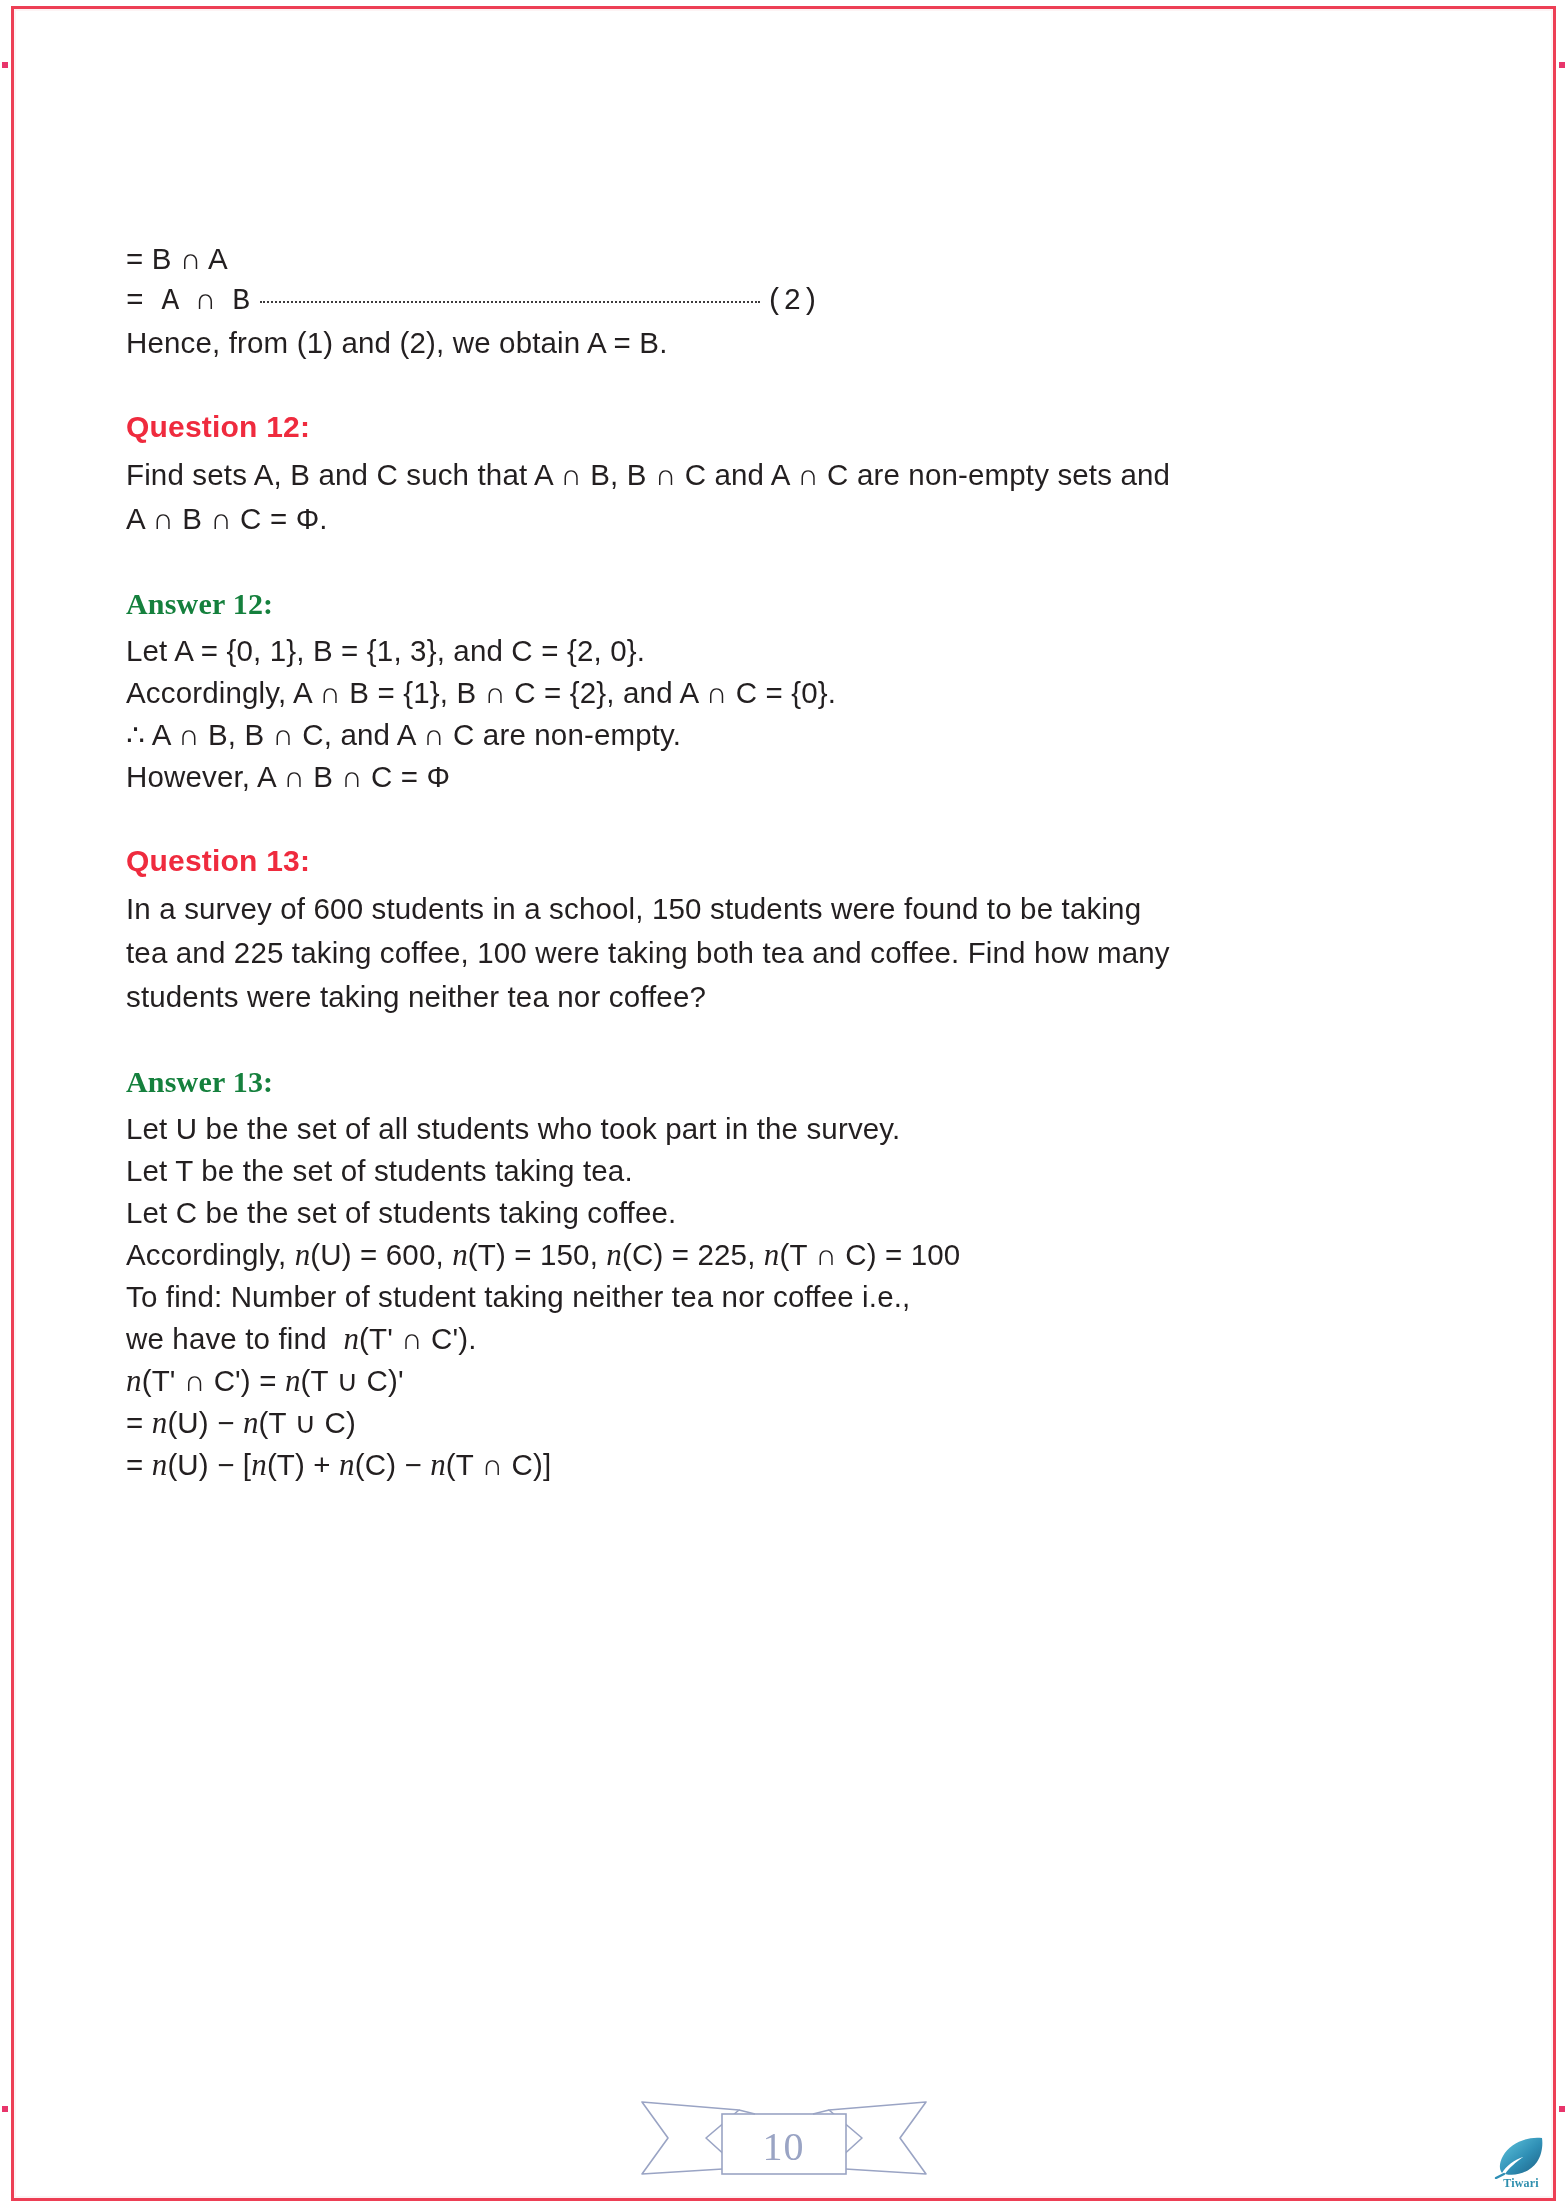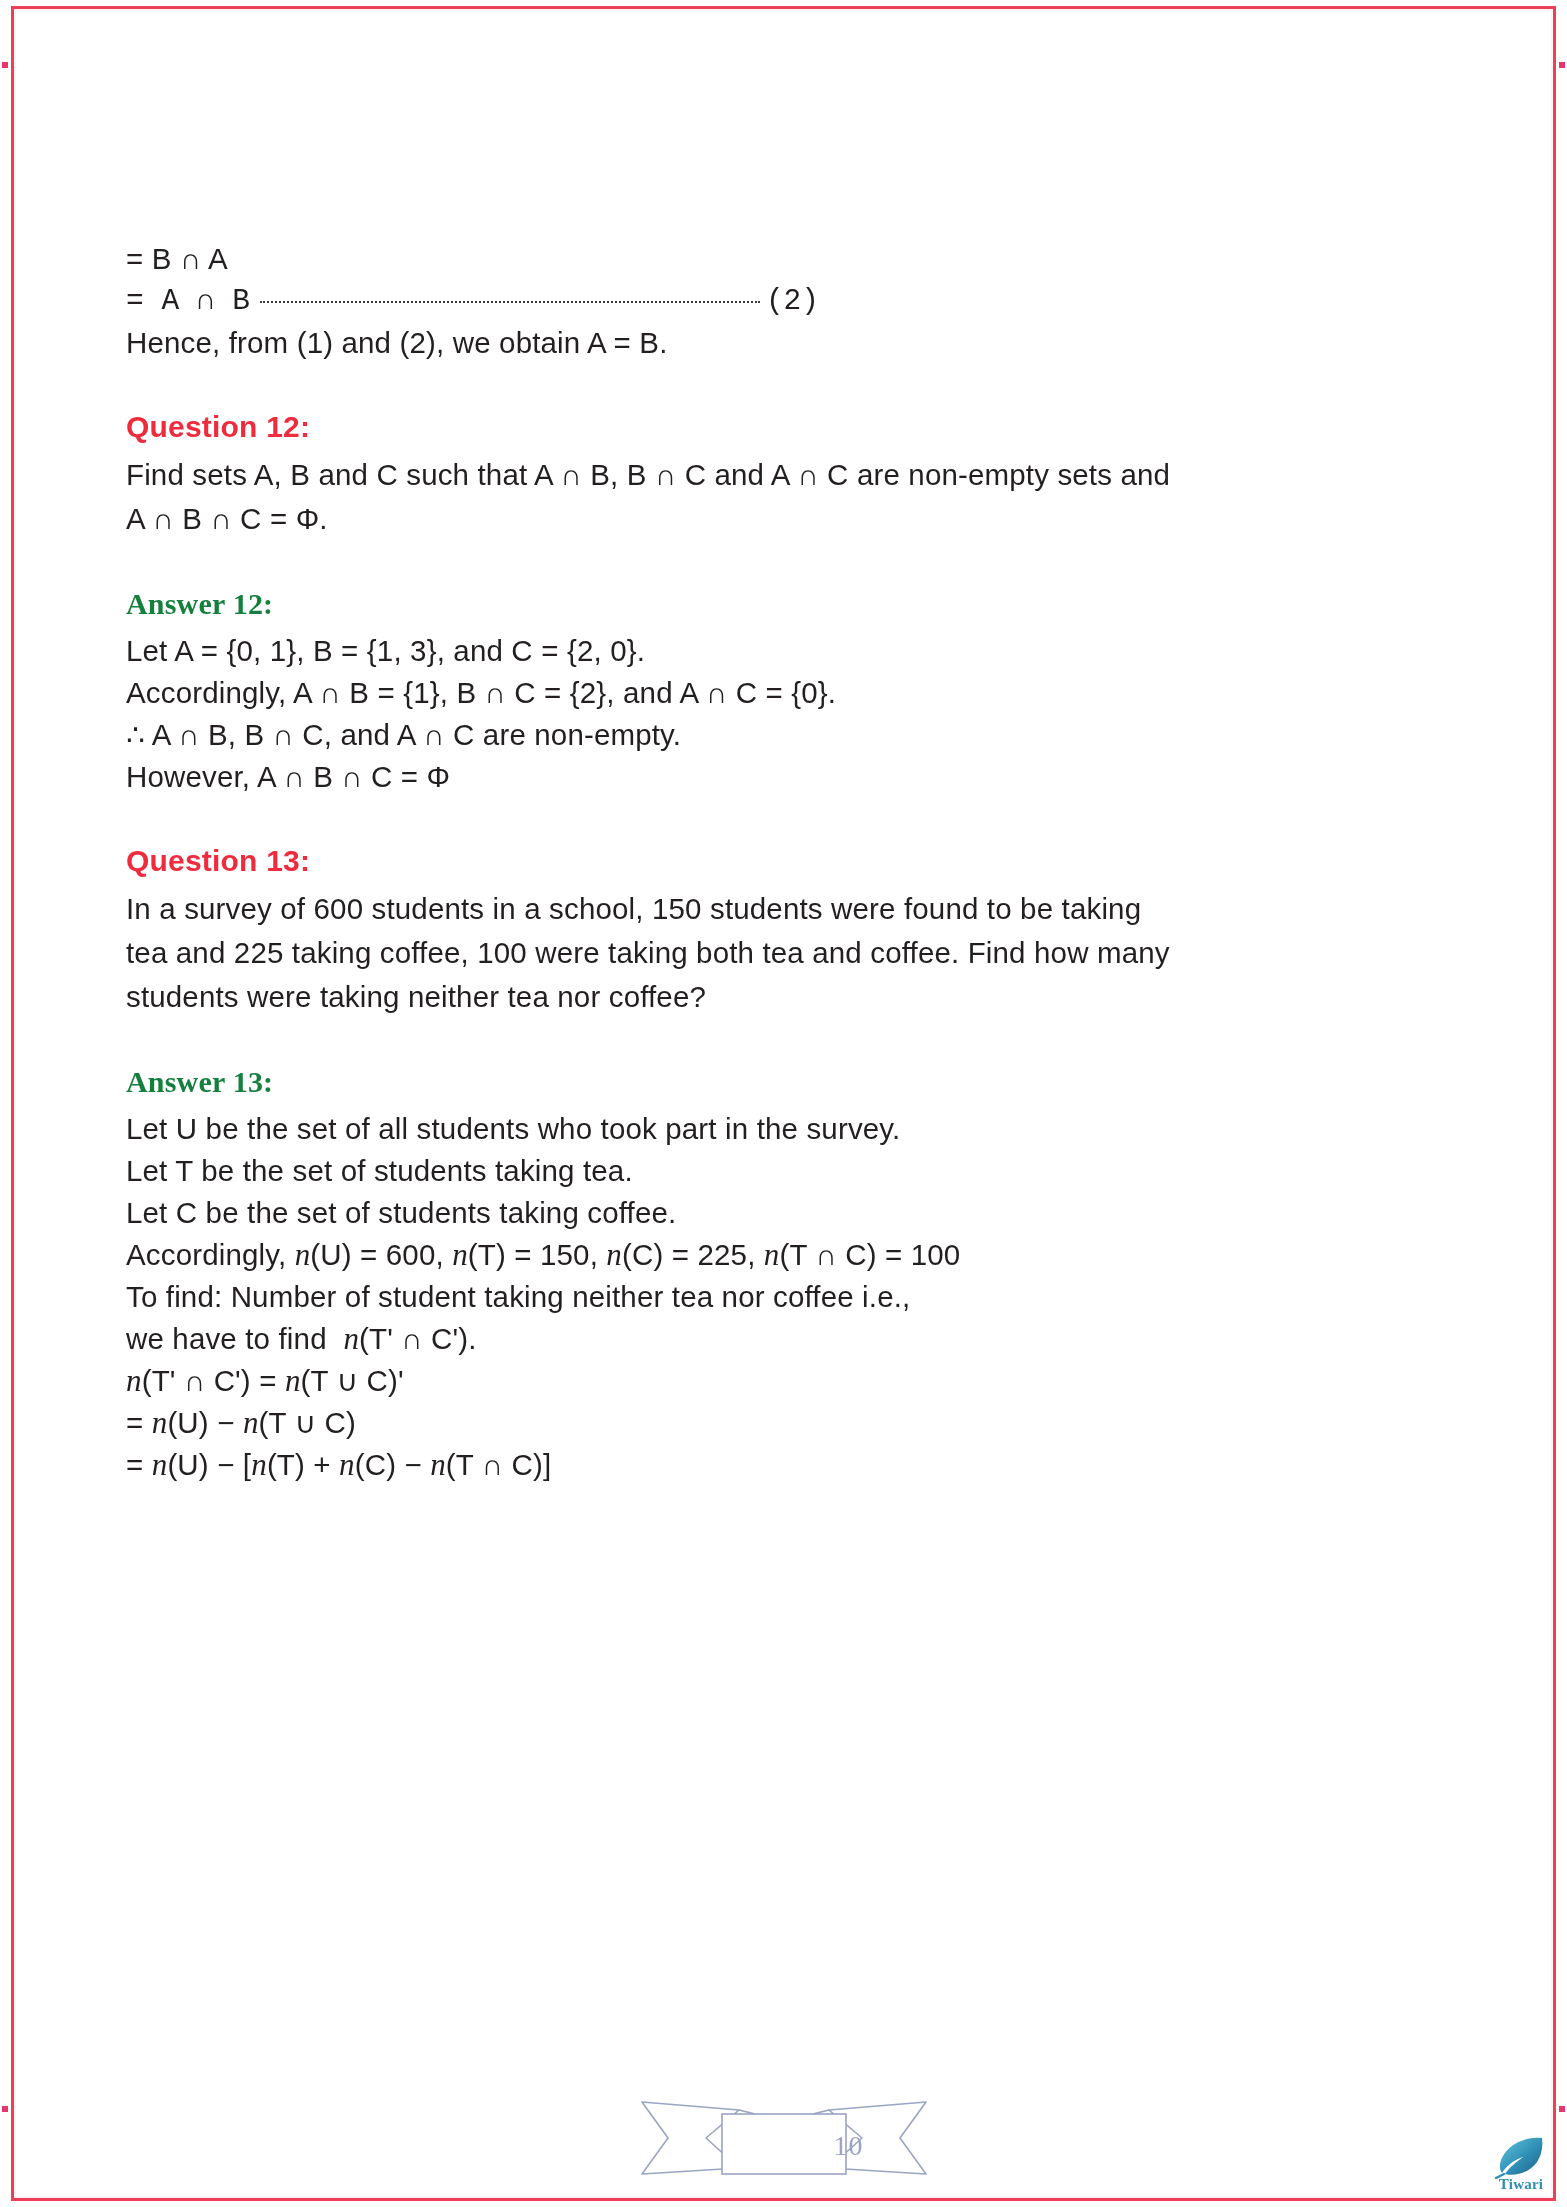--- a/index.html
+++ b/index.html
@@ -128,43 +128,43 @@
   .ribbon {
     position: absolute;
     left: 50%;
     transform: translateX(-50%);
     top: 0;
   }
   .page-number {
     position: absolute;
     left: 50%;
     transform: translateX(-50%);
-    top: 34px;
+    top: 27px;
     width: 160px;
-    text-align: right;
+    text-align: center;
     font-family: "Liberation Serif", "DejaVu Serif", serif;
-    font-size: 28px;
+    font-size: 40px;
     color: #9aa4c4;
     letter-spacing: 1px;
   }
 
   
   .brand {
     position: absolute;
     right: 14px;
     top: 2133px;
     width: 64px;
     height: 68px;
     text-align: center;
   }
   .brand-mark { display: block; margin: 0 auto; }
   .brand-name {
     display: block;
     margin-top: -3px;
-    font-size: 15px;
+    font-size: 12px;
     font-weight: bold;
     color: #2e8fae;
     letter-spacing: 0.2px;
     font-family: "Liberation Serif", "DejaVu Serif", serif;
   }
 </style>
 </head>
 <body>
 
 <div class="page">

